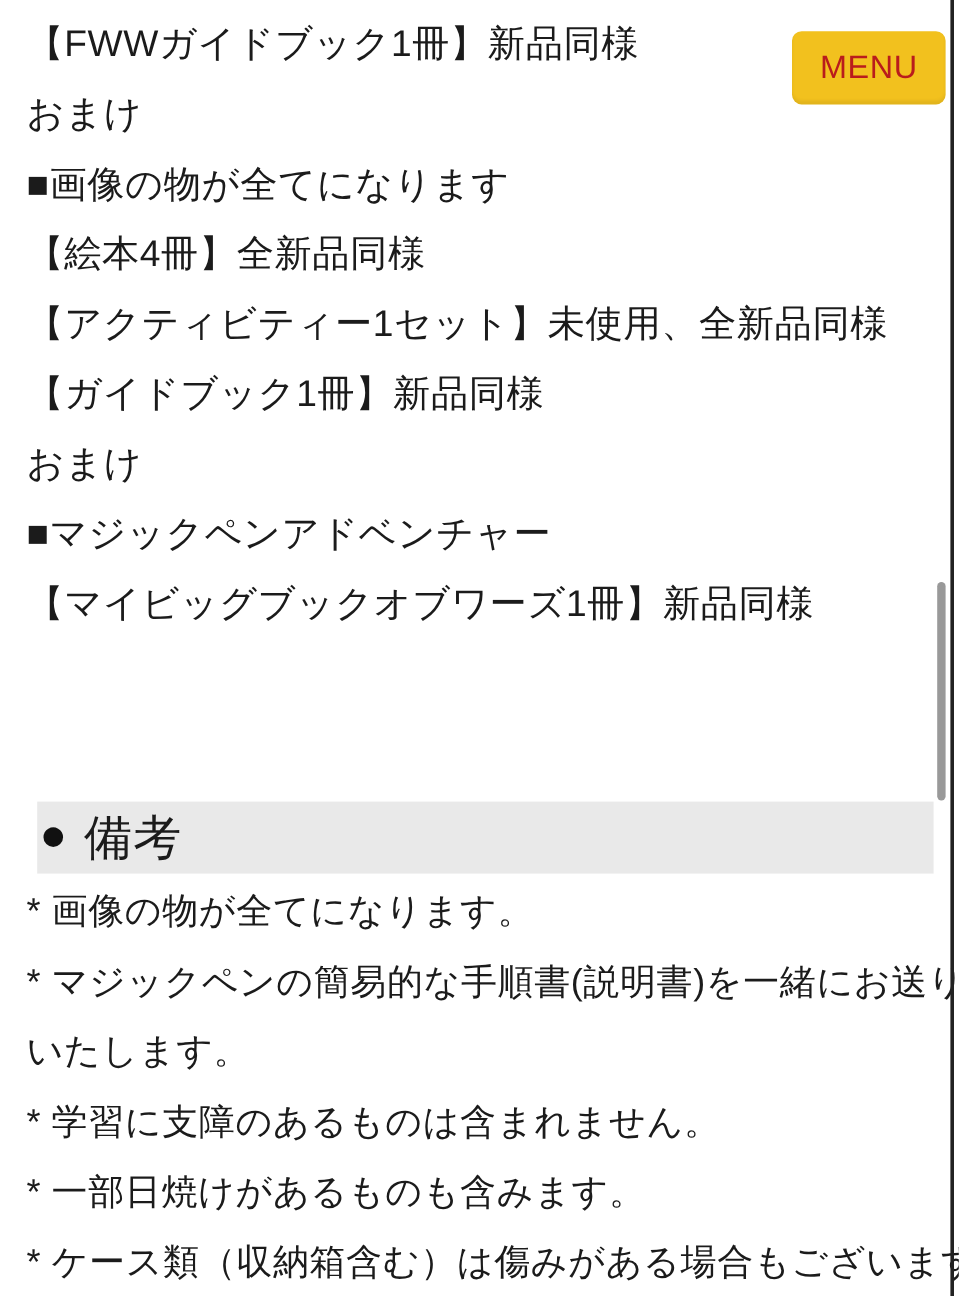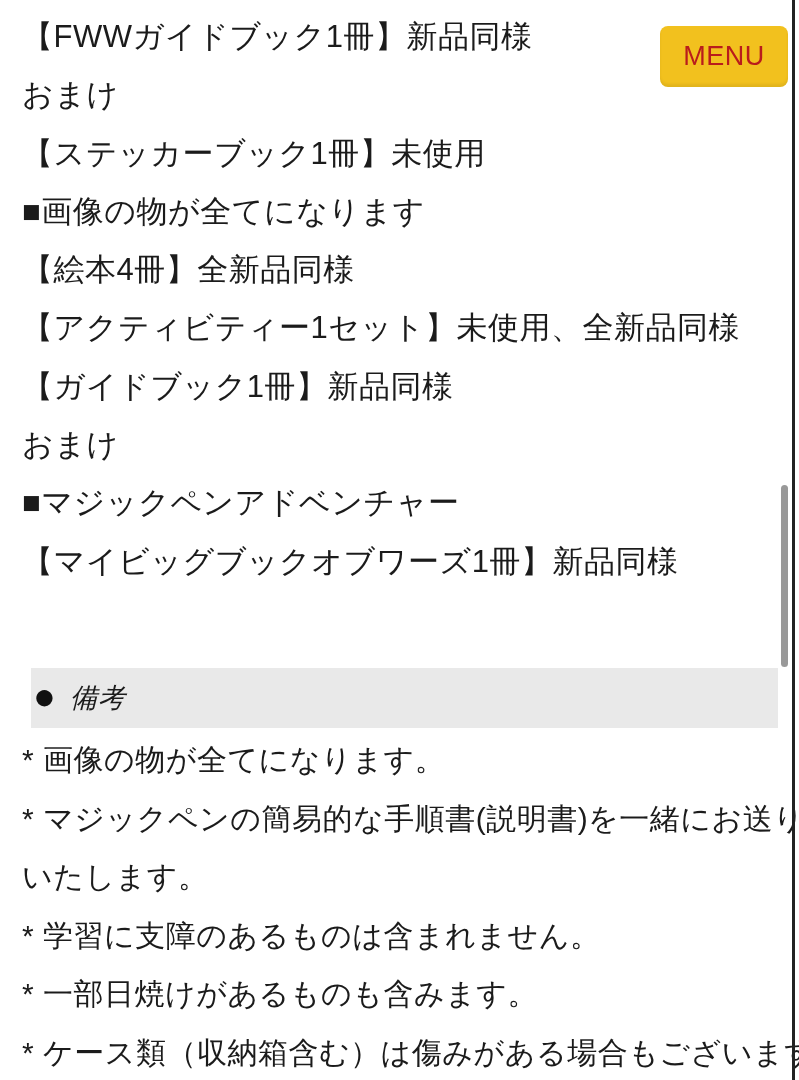--- a/index.html
+++ b/index.html
@@ -41,23 +41,22 @@
     display: flex;
     align-items: center;
   }
   .bullet {
     font-size: 38px;
     line-height: 1;
     margin: 0 14px 4px 2px;
     color: #111111;
   }
   .remarks-title {
-    font-size: 27px;
+    font-size: 40px;
     letter-spacing: 1px;
-    font-style: italic;
   }
   
   .remarks {
     position: absolute;
     left: 22px;
     top: 731px;
   }
   .remarks .line {
     font-size: 30px;
     line-height: 58.6px;
@@ -109,21 +108,20 @@
 <div class="page">
 
   <button class="menu-btn">MENU</button>
 
   <div class="items">
 
       <div class="line">【FWWガイドブック1冊】新品同様</div>
 
       <div class="line">おまけ</div>
 
-      <div class="line">【ステッカーブック1冊】未使用</div>
 
       <div class="line">■画像の物が全てになります</div>
 
       <div class="line">【絵本4冊】全新品同様</div>
 
       <div class="line">【アクティビティー1セット】未使用、全新品同様</div>
 
       <div class="line">【ガイドブック1冊】新品同様</div>
 
       <div class="line">おまけ</div>

